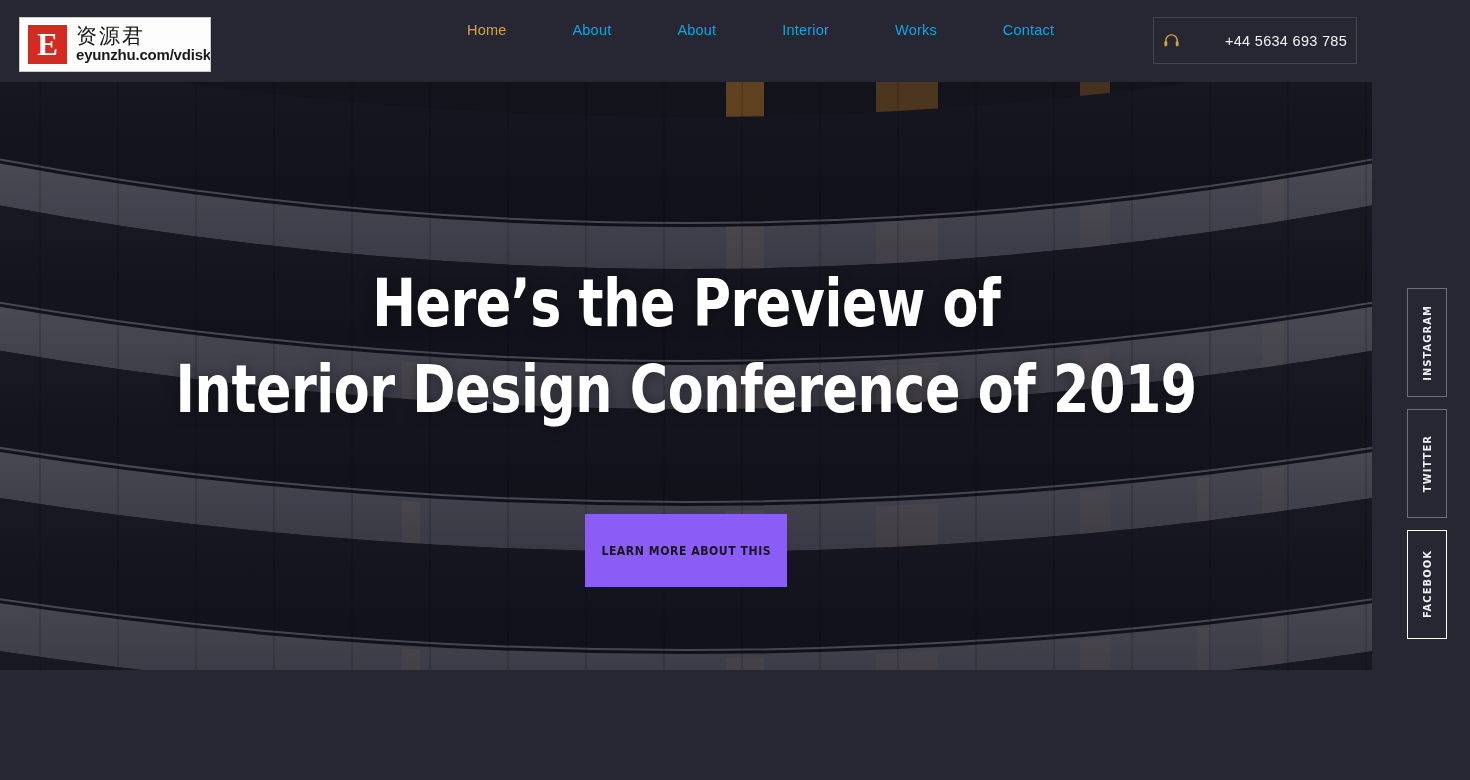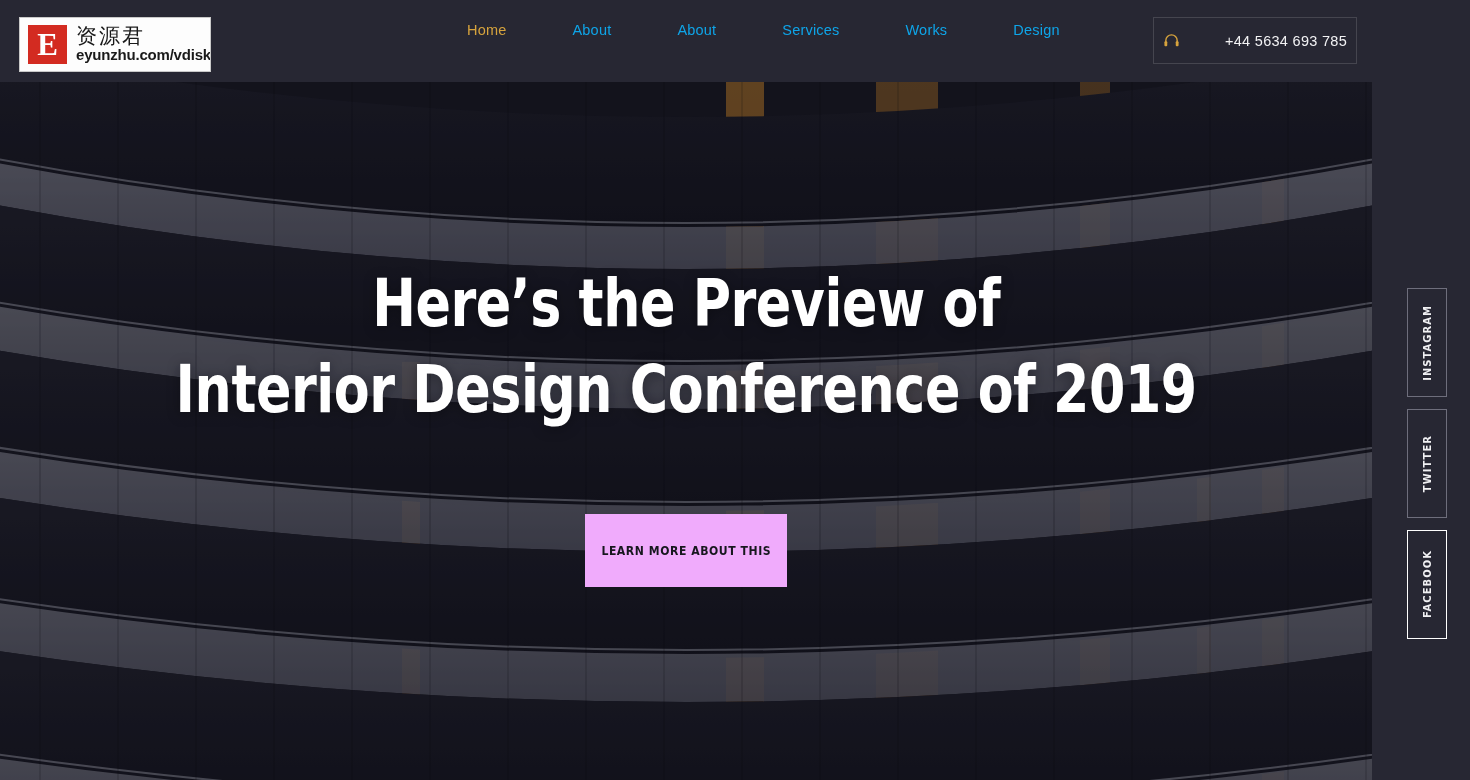--- a/index.html
+++ b/index.html
@@ -80,21 +80,21 @@
   .headset-icon { width:17px; height:17px; flex:0 0 auto; }
   .phone-number {
     font-size:14.5px; color:#f2f2f4; letter-spacing:0.3px;
     white-space:nowrap;
     margin-left:36px;
   }
 
   
   .hero {
     position:absolute; top:82px; left:0;
-    width:1372px; height:698px;
+    width:1372px; height:588px;
     overflow:hidden;
     background:#1b1b24;
   }
   .hero-img { position:absolute; inset:0; }
   .hero-overlay {
     position:absolute; inset:0;
     background:rgba(16,16,24,0.34);
   }
 
   .hero-content {
@@ -114,21 +114,21 @@
     letter-spacing:-0.5px;
     transform:scaleX(0.88);
     text-shadow:0 2px 14px rgba(0,0,0,0.35);
     margin-top:-14px;
   }
   .hero-title .l2 { display:block; }
 
   .cta-button {
     margin-top:81px;
     width:202px; height:73px;
-    background:#f0abfc;
+    background:#8b5cf6;
     border:none;
     display:flex; align-items:center; justify-content:center;
     cursor:pointer;
   }
   .cta-label {
     font-family:"DejaVu Sans Condensed","Liberation Sans Narrow","Liberation Sans", sans-serif;
     font-size:13px; font-weight:700;
     color:#17171e;
     letter-spacing:0.6px;
     transform:scaleX(0.93);
@@ -174,23 +174,23 @@
       <div class="logo-text">
         <span class="logo-cn">资源君</span>
         <span class="logo-url">eyunzhu.com/vdisk</span>
       </div>
     </div>
 
     <nav class="nav">
       <span class="nav-item active">Home</span>
       <span class="nav-item">About</span>
       <span class="nav-item">About</span>
-      <span class="nav-item">Services</span>
+      <span class="nav-item">Interior</span>
       <span class="nav-item">Works</span>
-      <span class="nav-item">Design</span>
+      <span class="nav-item">Contact</span>
     </nav>
 
     <div class="phone-box">
       <svg class="headset-icon" viewBox="0 0 24 24" fill="none" stroke="#d6a33d" stroke-width="2" stroke-linecap="round" stroke-linejoin="round">
         <path d="M4 14v-2a8 8 0 0 1 16 0v2"></path>
         <rect x="2" y="13" width="4" height="7" rx="1.4" fill="#d6a33d" stroke="none"></rect>
         <rect x="18" y="13" width="4" height="7" rx="1.4" fill="#d6a33d" stroke="none"></rect>
       </svg>
       <span class="phone-number">+44 5634 693 785</span>
     </div>

